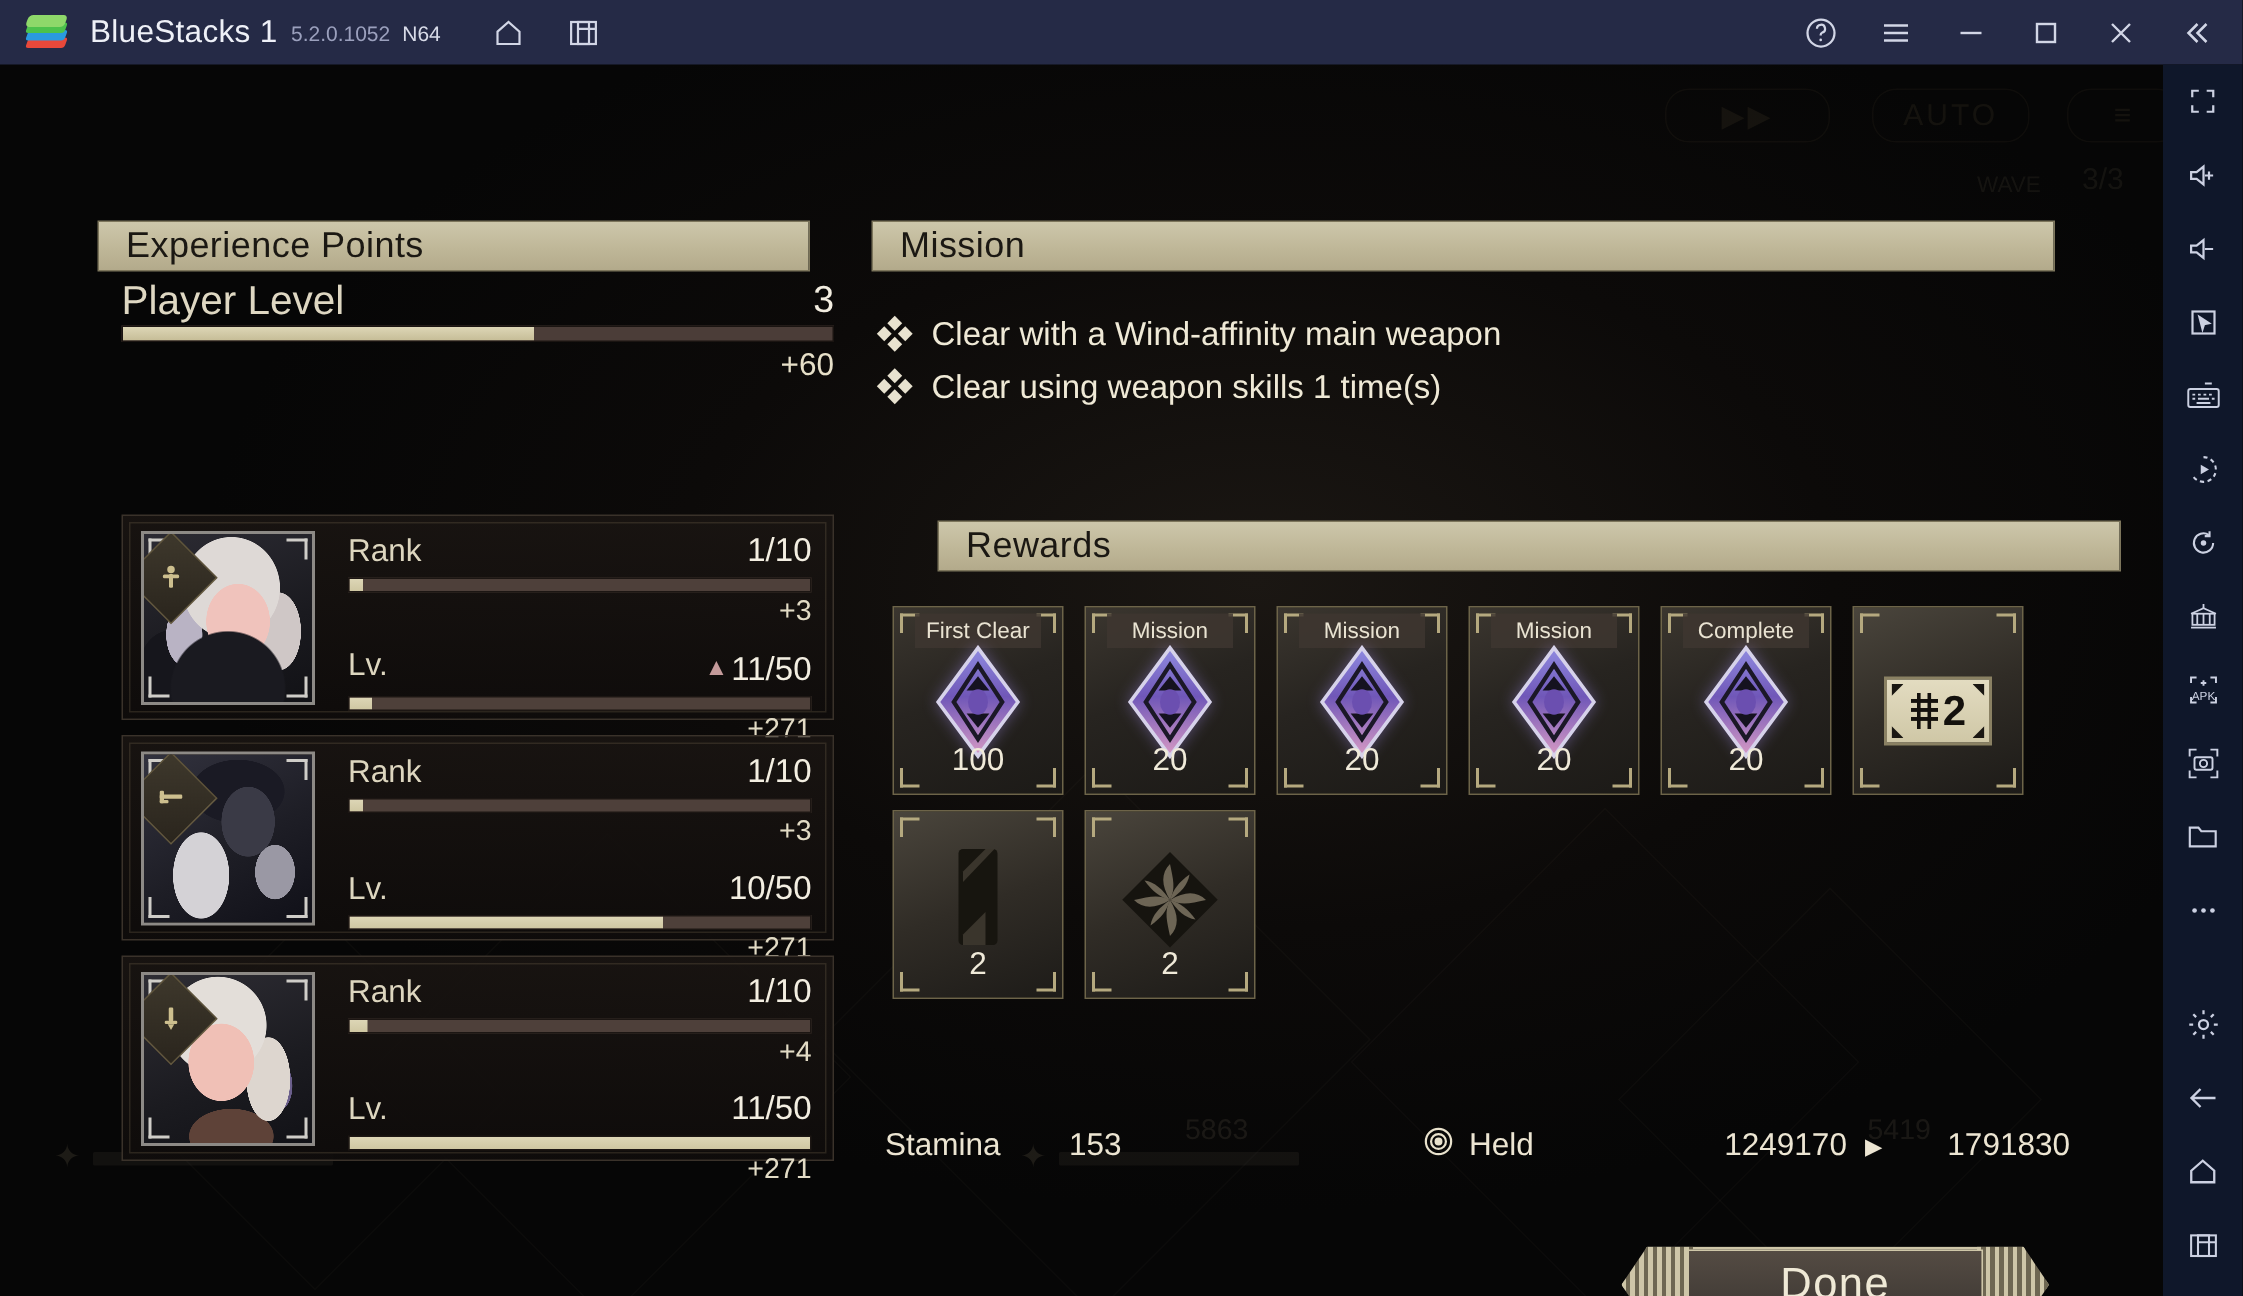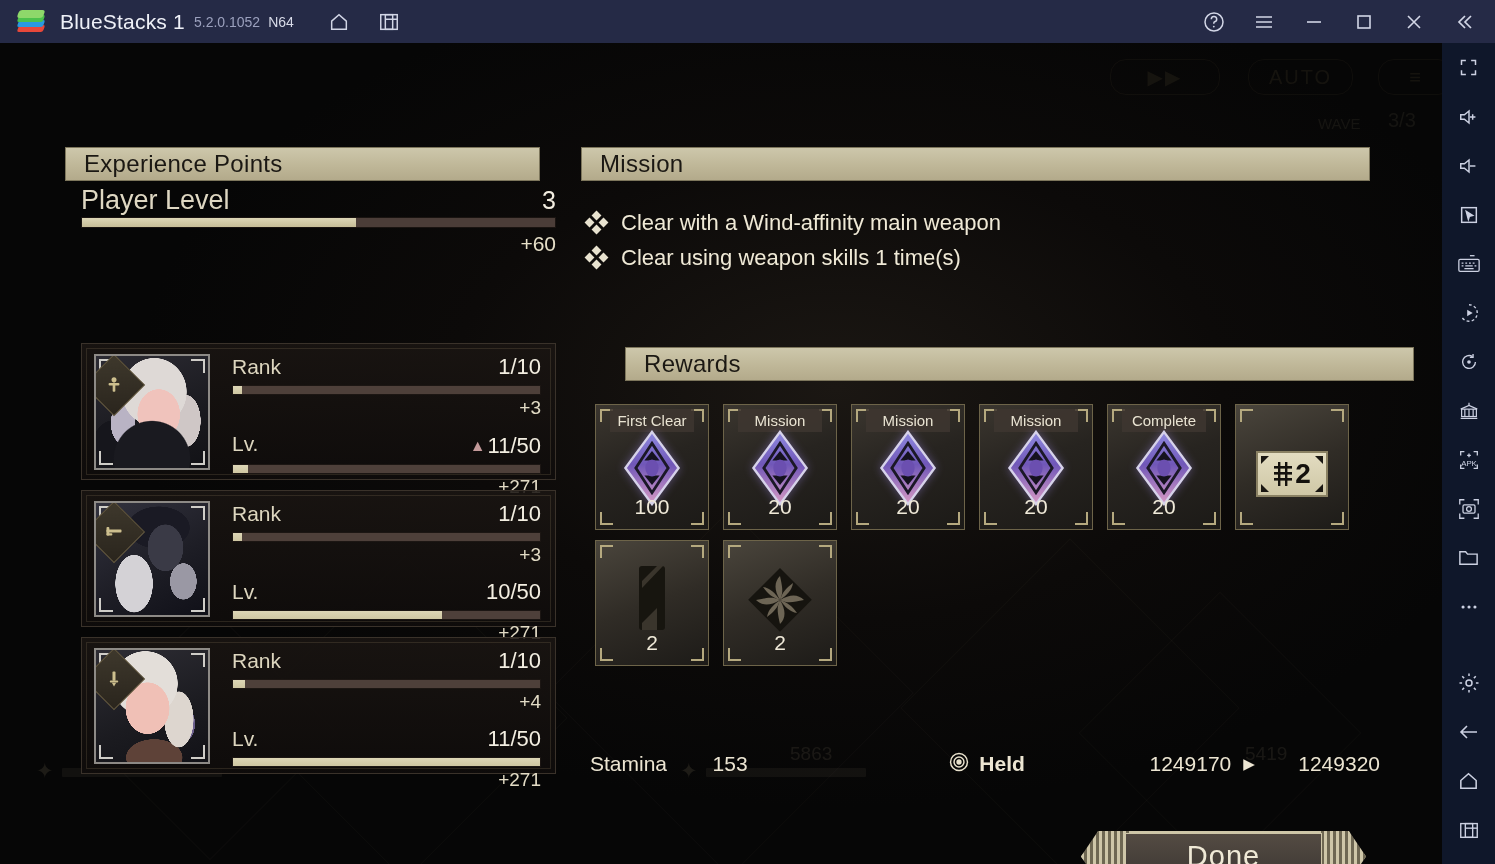--- a/index.html
+++ b/index.html
@@ -262,21 +262,21 @@
   .mc-br { right: 3px; bottom: 3px; clip-path: polygon(100% 0,100% 100%,0 100%); }
 
   
   .status {
     position: absolute; left: 590px; top: 706px;
     width: 790px; height: 30px;
     display: flex; align-items: center; color: #ece5d2; font-size: 21px; justify-content: center;
   }
   .st-stamina-label { width: 130px; }
   .st-stamina-val { width: 250px; }
-  .st-held { display: flex; align-items: center; gap: 9px; width: 180px; font-weight: bold; }
+  .st-held { display: flex; align-items: center; gap: 9px; width: 180px; }
   .st-cur { width: 120px; text-align: right; }
   .st-arrow { margin: 0 12px; color: #ece5d2; font-size: 15px; }
   .st-new { width: 120px; text-align: right; }
 
   
   .done-btn {
     position: absolute; left: 1081px; top: 788px;
     width: 285px; height: 51px;
     display: flex; align-items: center; justify-content: center;
   }
@@ -757,21 +757,21 @@
         <svg width="22" height="22" viewBox="0 0 24 24" fill="none" stroke="#e9e2cd" stroke-width="1.6">
           <circle cx="12" cy="12" r="9.2"></circle>
             <circle cx="12" cy="12" r="5.4"></circle>
           <circle cx="12" cy="12" r="2.1" fill="#e9e2cd"></circle>
         </svg>
       </span>
       <span>Held</span>
     </div>
     <div class="st-cur">1249170</div>
     <div class="st-arrow">▶</div>
-    <div class="st-new">1249320</div>
+    <div class="st-new">1791830</div>
   </div>
 
   <div class="done-btn">
     <div class="done-body"></div>
     <div class="done-end l"></div>
     <div class="done-end r"></div>
     <div class="done-center"></div>
     <div class="done-label">Done</div>
   </div>
 

